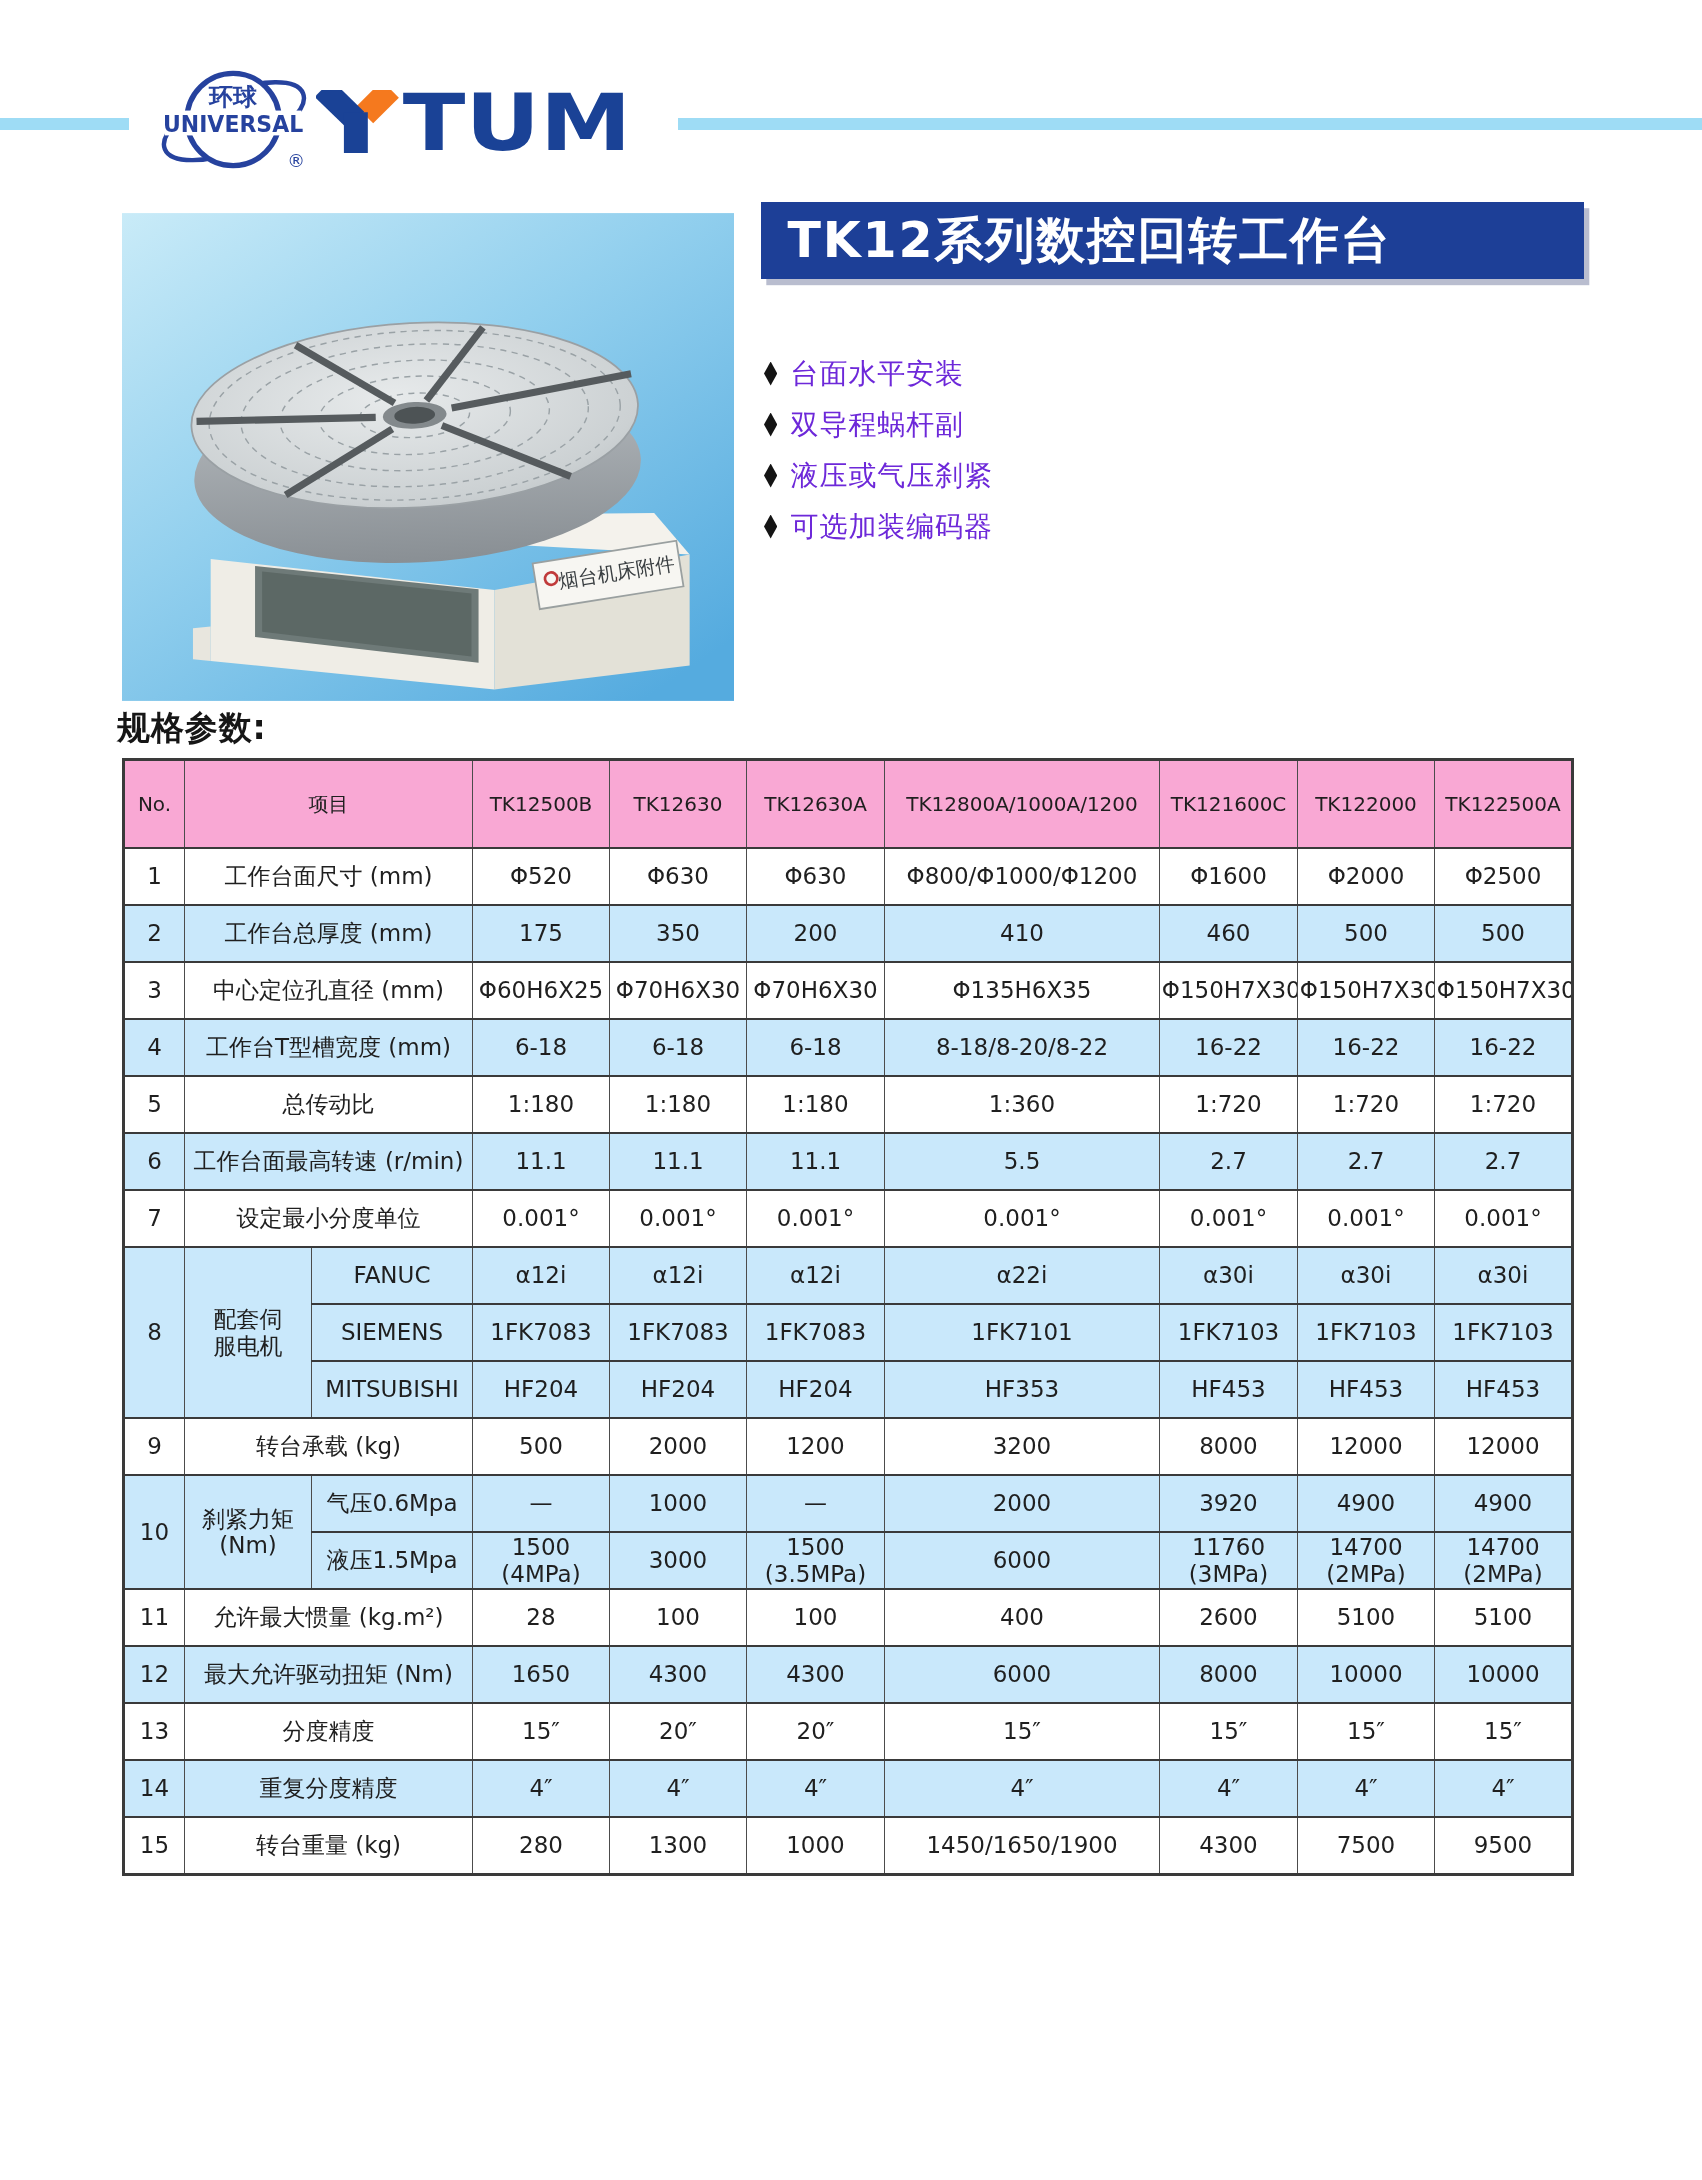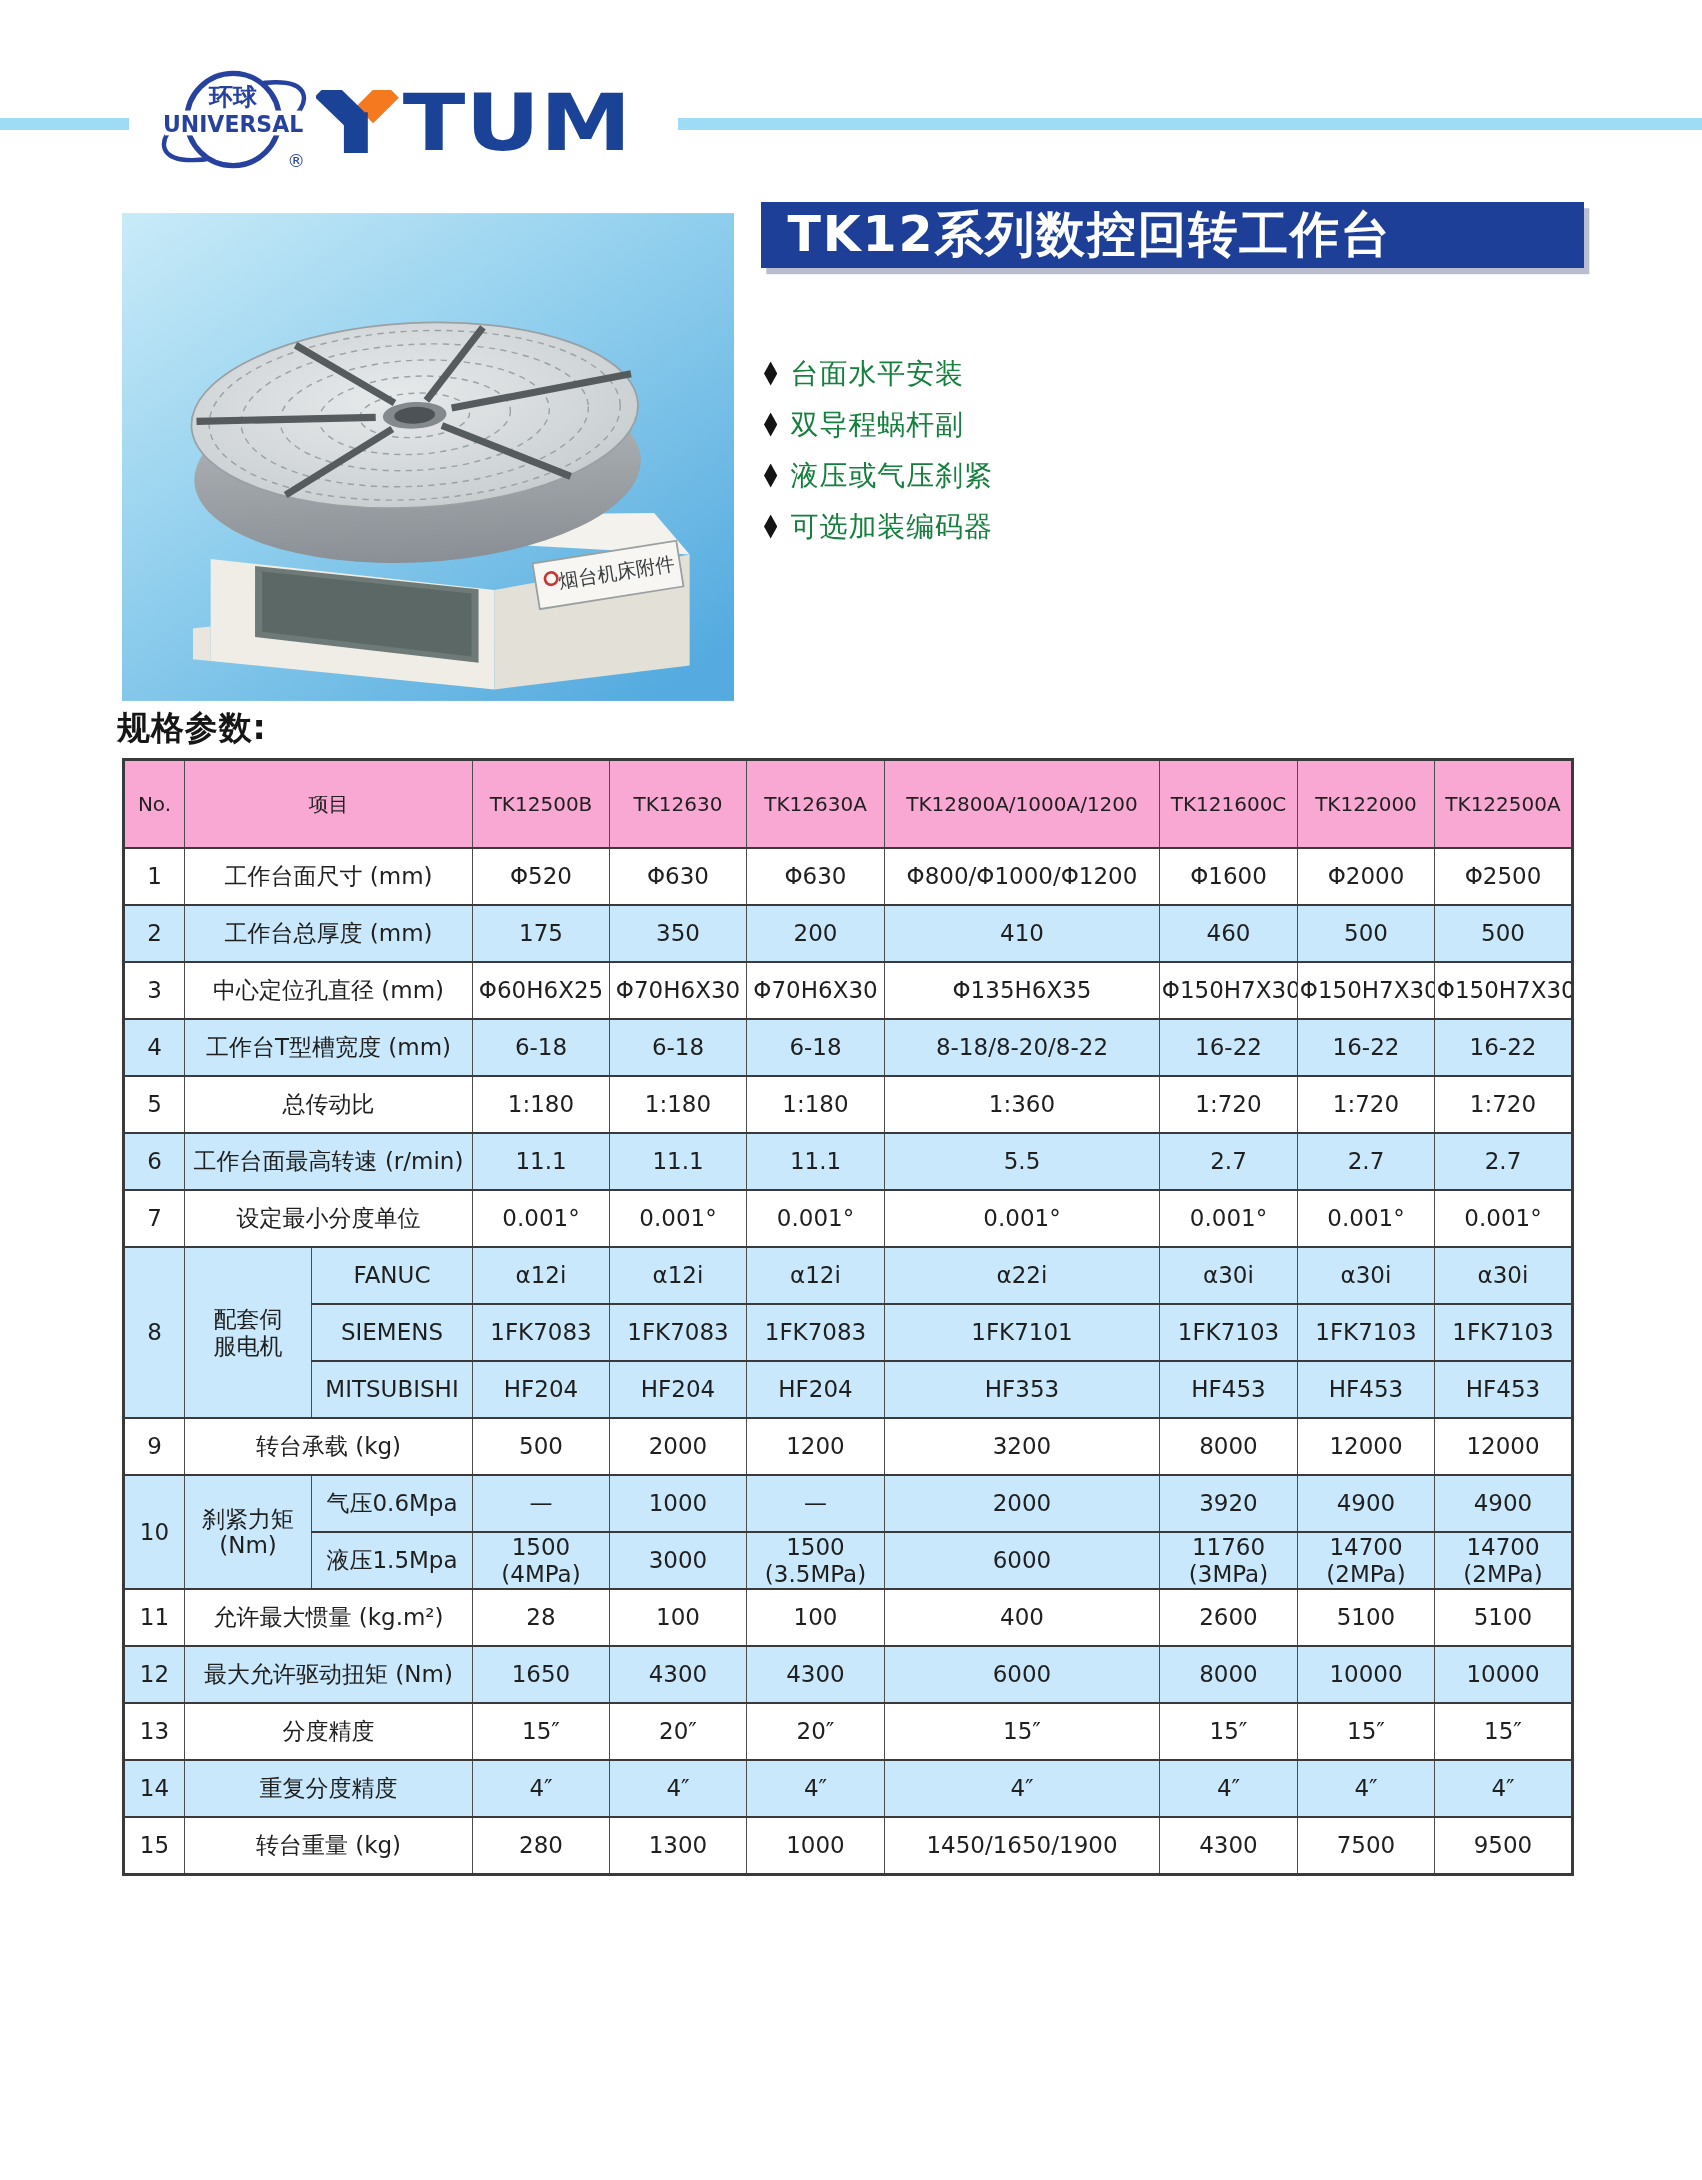--- a/index.html
+++ b/index.html
@@ -8,28 +8,28 @@
 
   
   .stripe{position:absolute;height:11.5px;background:#9edcf5;}
   .stripe.left{left:0;top:118px;width:129px;}
   .stripe.right{left:678px;top:118px;width:1024px;}
   .globe{position:absolute;left:147px;top:59px;width:173px;height:120px;}
   .wordmark{position:absolute;left:316px;top:90px;width:326px;height:64px;}
 
   
   .photo{position:absolute;left:122px;top:213px;width:612px;height:488px;}
-  .banner{position:absolute;left:761px;top:202px;width:823px;height:66px;background:#1d3f97;
+  .banner{position:absolute;left:761px;top:202px;width:823px;height:77px;background:#1d3f97;
           box-shadow:5.3px 6.2px 0 rgba(128,134,168,.55);display:flex;align-items:center;}
   .banner-title{color:#ffffff;font-size:49px;font-weight:bold;letter-spacing:1.8px;padding-left:26.6px;white-space:nowrap;}
   .features{position:absolute;left:764px;top:348px;}
   .feature{display:flex;align-items:center;height:51px;}
   .diamond{width:13.3px;height:24px;background:#141414;margin-right:13.3px;flex:0 0 auto;
            clip-path:polygon(50% 0,100% 50%,50% 100%,0 50%);}
-  .feature-text{font-size:28px;color:#15803d;letter-spacing:0.9px;}
+  .feature-text{font-size:28px;color:#6d28d9;letter-spacing:0.9px;}
 
   
   .section-title{position:absolute;left:117px;top:706px;font-size:33px;font-weight:bold;color:#161616;letter-spacing:0.9px;}
   table.specs{position:absolute;left:122px;top:758px;width:1451px;border-collapse:collapse;table-layout:fixed;
               border:3.5px solid #3a3a3a;}
   table.specs th,table.specs td{
       border-left:1.8px solid #4c4c4c;border-right:1.8px solid #4c4c4c;
       border-top:2.7px solid #3a3a3a;border-bottom:2.7px solid #3a3a3a;
       text-align:center;vertical-align:middle;padding:0 1.8px;overflow:hidden;
       font-size:23px;color:#1f1f1f;font-weight:normal;line-height:1.15;}

